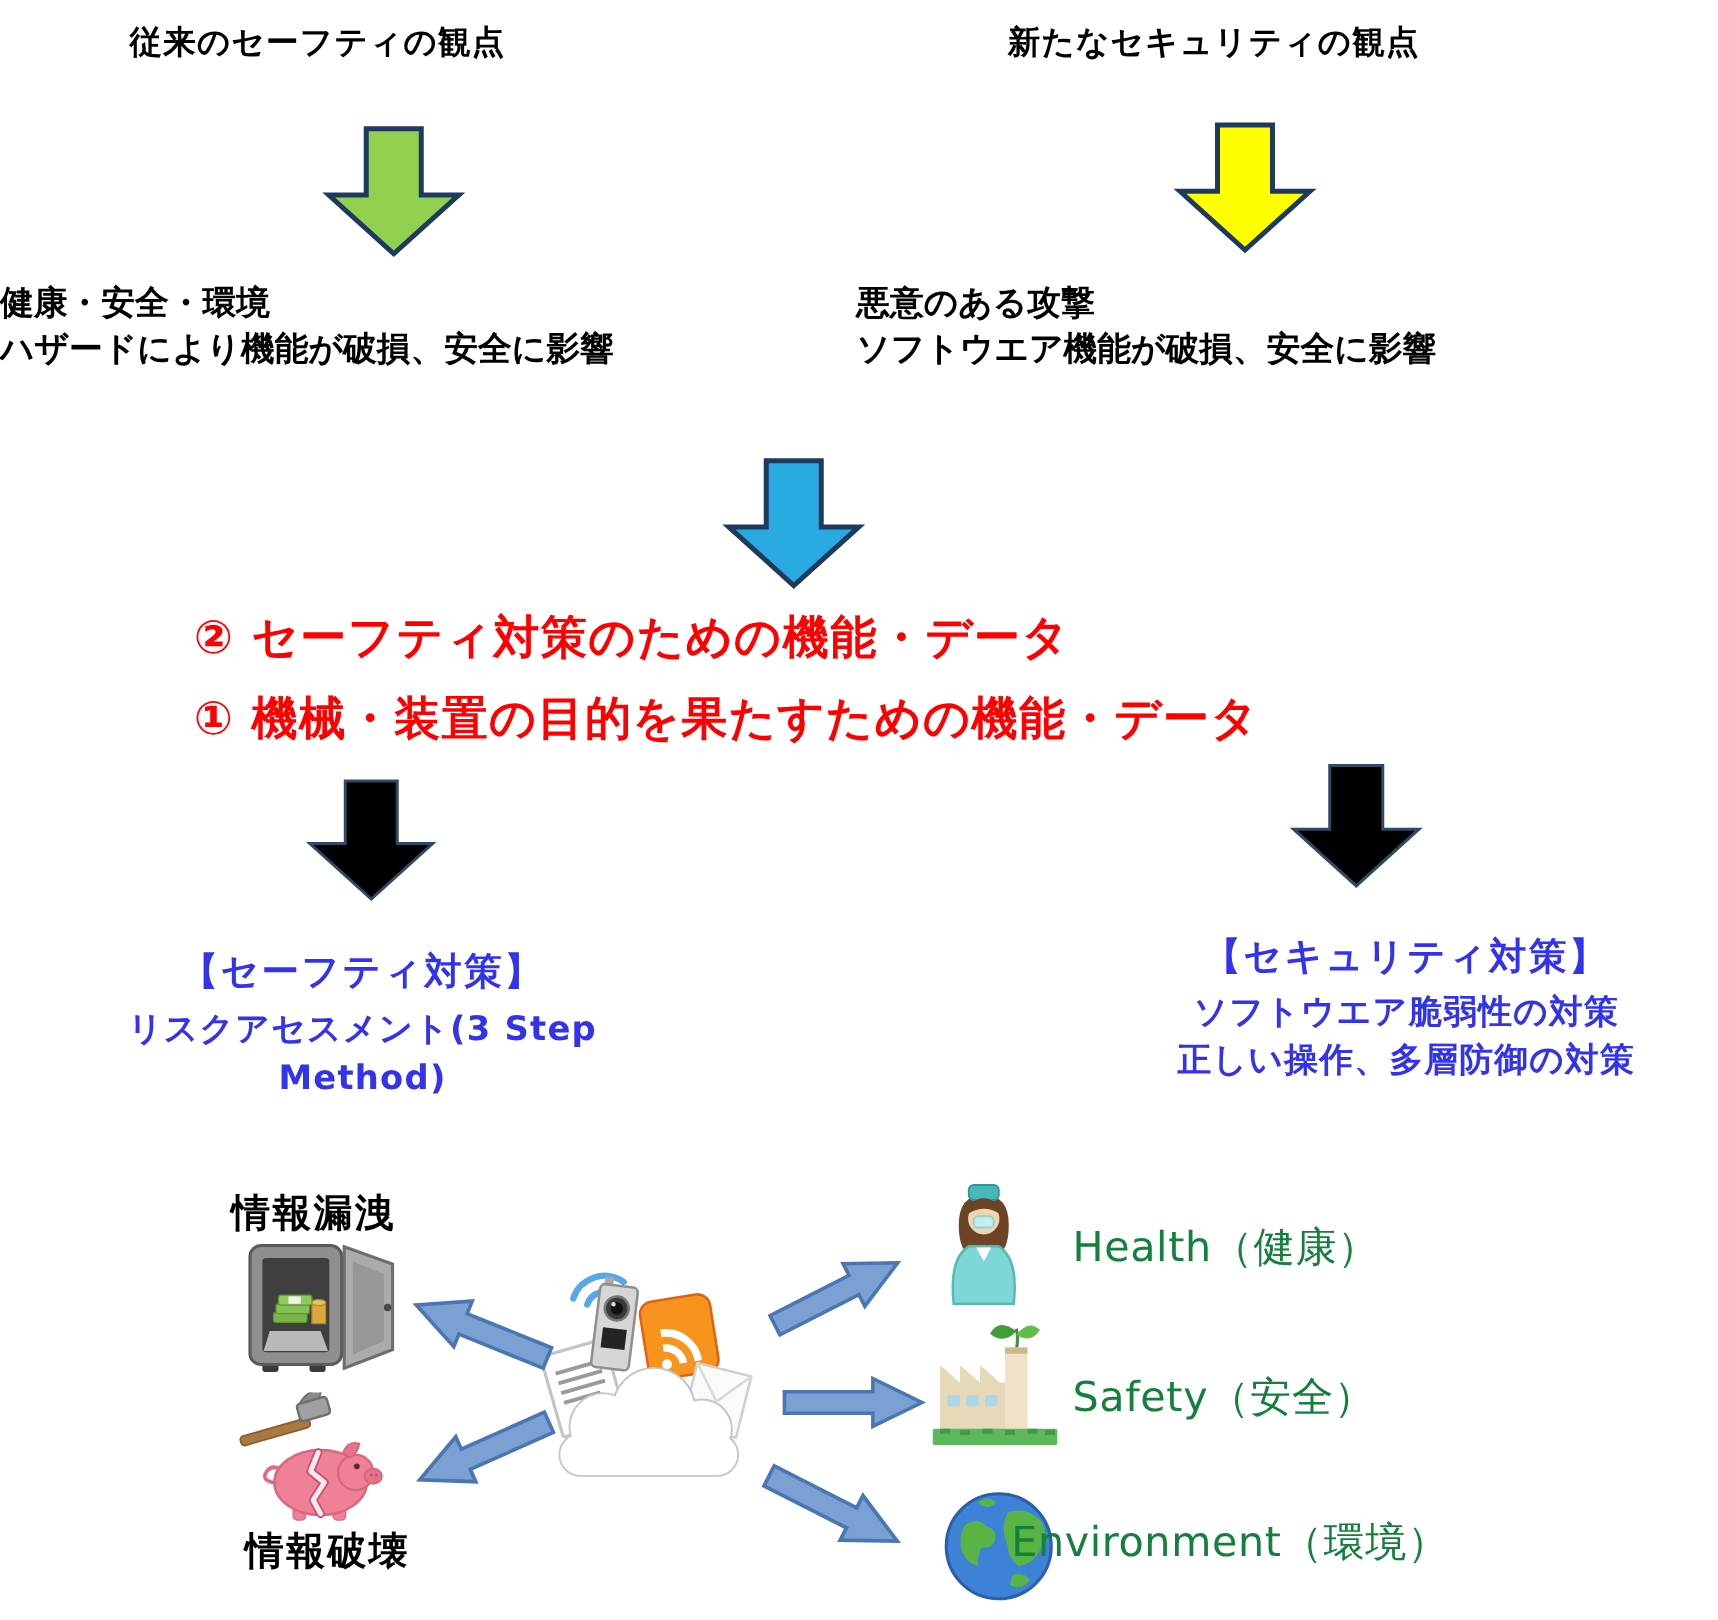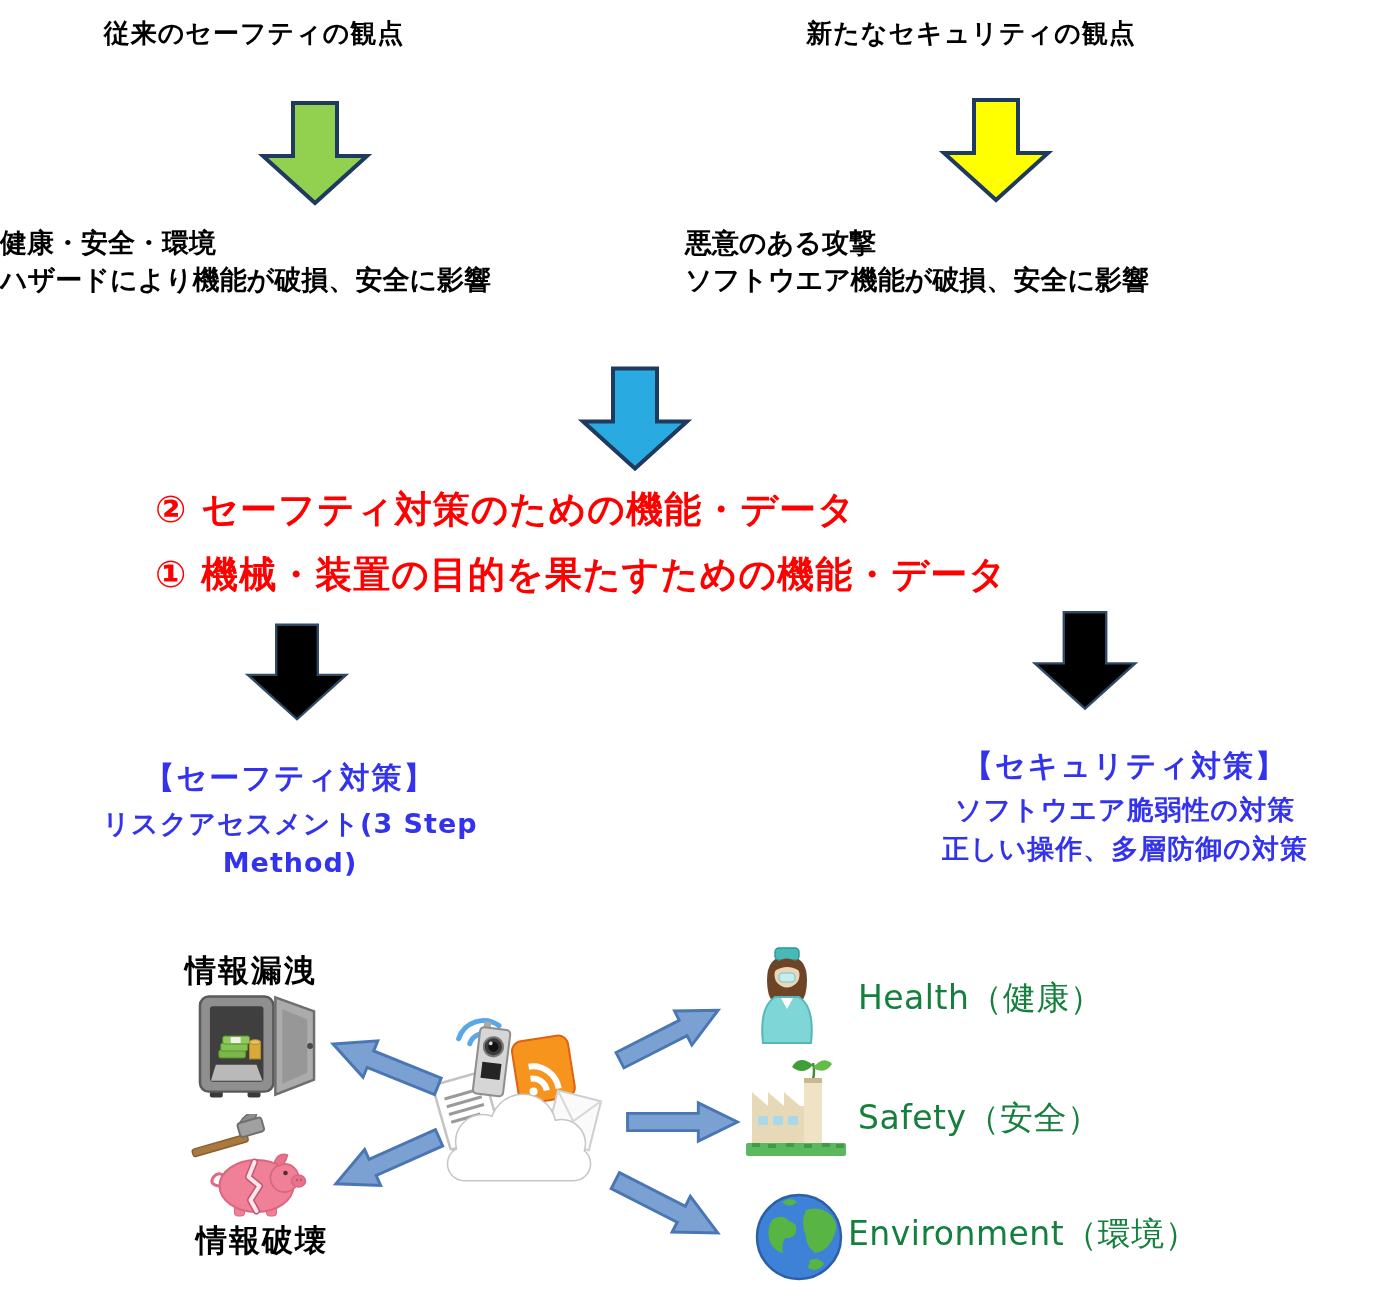--- a/index.html
+++ b/index.html
@@ -226,15 +226,15 @@
   </svg>
   <div class="abs hse-label" style="left:858px;top:1096px;">Safety（安全）</div>
 
   <svg class="icon" style="left:754px;top:1192px;" width="90" height="90" viewBox="0 0 90 90">
     <circle cx="45" cy="45" r="42" fill="#3e82d8" stroke="#2c5fa8" stroke-width="2.5"></circle>
     <path d="M18,28 q10,-7 17,1 q9,2 7,11 q-2,7 -11,6 q-4,8 -2,15 q-9,-2 -13,-11 q-4,-12 2,-22 z" fill="#58b544"></path>
     <path d="M52,18 q15,-5 26,6 q7,9 2,20 q-6,15 -19,17 q-9,-7 -9,-17 q-6,-13 0,-26 z" fill="#58b544"></path>
     <path d="M56,68 q9,-3 14,4 q-7,9 -16,4 z" fill="#58b544"></path>
     <path d="M28,10 q9,-6 15,0 q-7,7 -15,0 z" fill="#58b544"></path>
   </svg>
-  <div class="abs hse-label" style="left:848px;top:1212px;">Environment（環境）</div>
+  <div class="abs hse-label" style="left:809px;top:1212px;">Environment（環境）</div>
 
 </div>
 
 </body></html>

